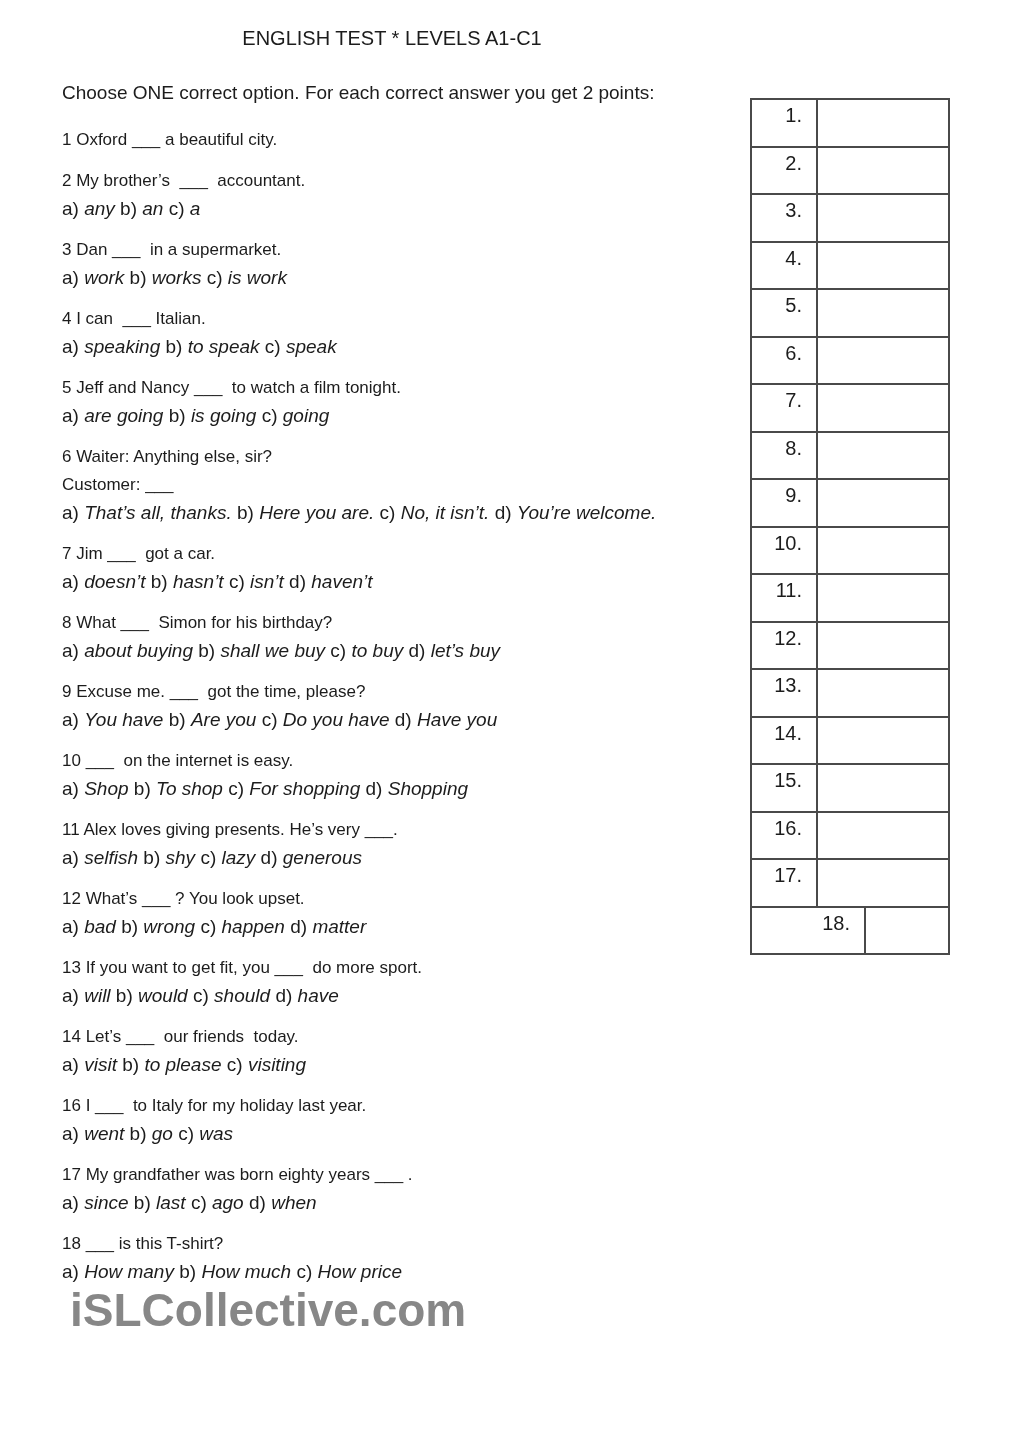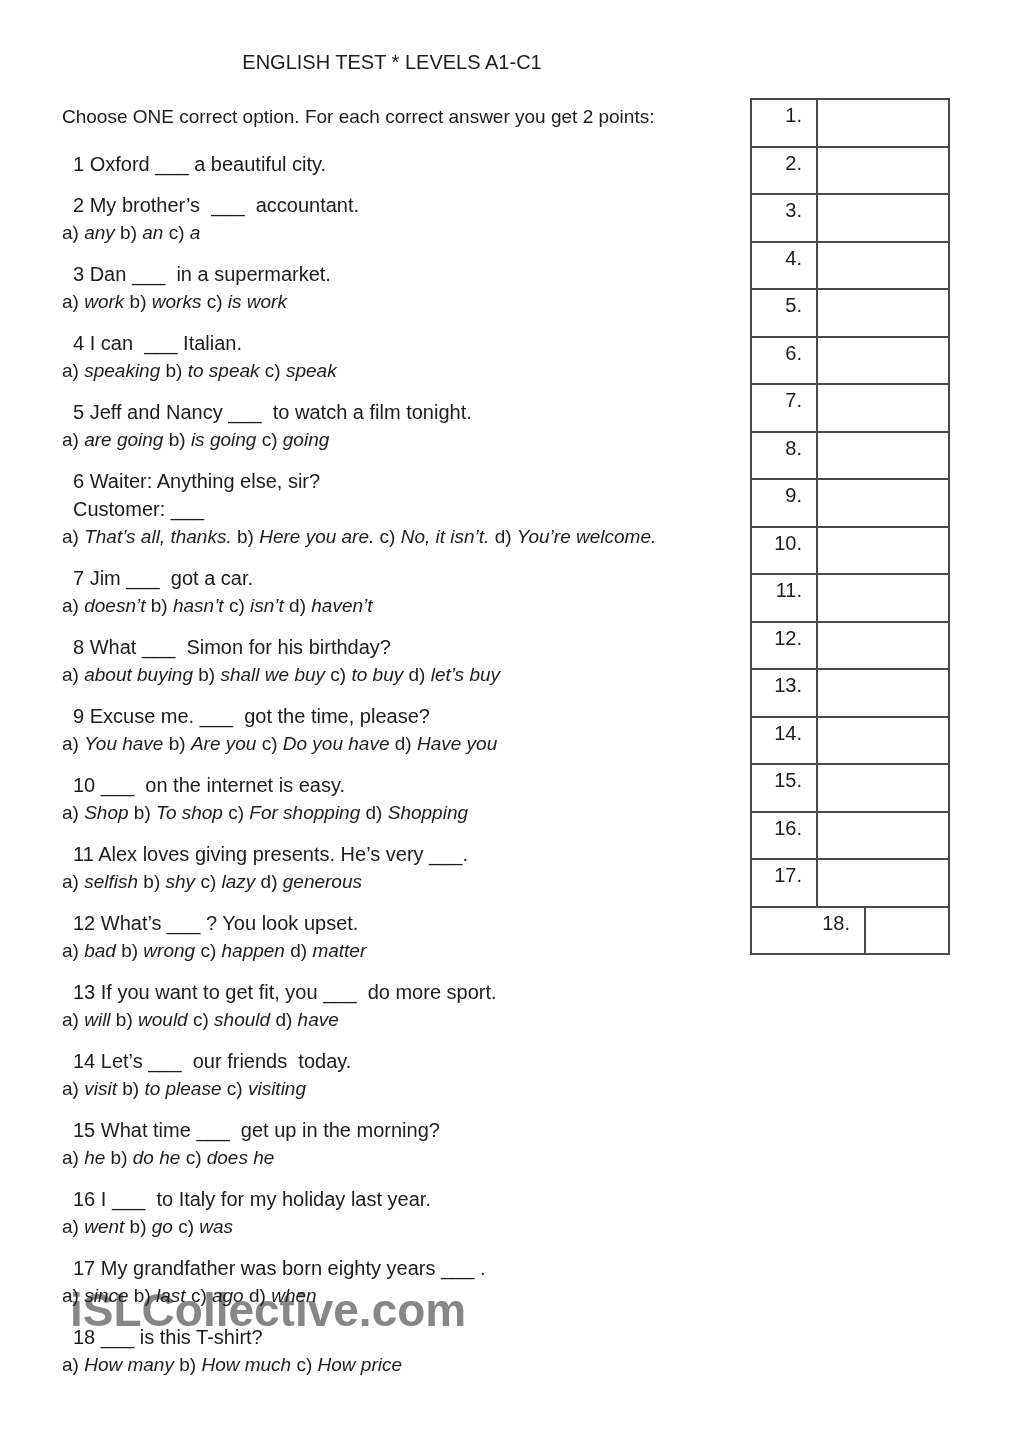--- a/index.html
+++ b/index.html
@@ -18,21 +18,21 @@
   .page {
     position: absolute;
     inset: 0;
     background: #ffffff;
   }
   .text-column {
     position: absolute;
     left: 62px;
     top: 0;
     width: 660px;
-    padding-top: 48px;
+    padding-top: 24px;
     z-index: 2;
   }
   .doc-title {
     text-align: center;
     font-size: 20px;
     line-height: 28px;
     white-space: pre-wrap;
   }
   .instructions {
     margin-top: 27px;
@@ -40,24 +40,23 @@
     line-height: 28px;
     white-space: pre-wrap;
   }
   .questions-list .question:first-child {
     margin-top: 19px;
   }
   .question {
     margin-top: 13px;
   }
   .q-line {
-    font-size: 20px;
+    font-size: 17px;
     line-height: 28px;
     white-space: pre-wrap;
-    margin-left: 11px;
   }
   .options {
     font-size: 19px;
     line-height: 28px;
     white-space: pre-wrap;
   }
   .opt-text {
     font-style: italic;
   }
   .answer-table {
@@ -205,26 +204,20 @@
     <div class="options"><span class="opt-label">a)</span> <span class="opt-text">will</span> <span class="opt-label">b)</span> <span class="opt-text">would</span> <span class="opt-label">c)</span> <span class="opt-text">should</span> <span class="opt-label">d)</span> <span class="opt-text">have</span></div>
   </div>
 
   <div class="question">
     <div class="prompts">
             <div class="q-line">14 Let’s ___  our friends  today.</div>
           </div>
     <div class="options"><span class="opt-label">a)</span> <span class="opt-text">visit</span> <span class="opt-label">b)</span> <span class="opt-text">to please</span> <span class="opt-label">c)</span> <span class="opt-text">visiting</span></div>
   </div>
 
-  <div class="question">
-    <div class="prompts">
-            <div class="q-line">15 What time ___  get up in the morning?</div>
-          </div>
-    <div class="options"><span class="opt-label">a)</span> <span class="opt-text">he</span> <span class="opt-label">b)</span> <span class="opt-text">do he</span> <span class="opt-label">c)</span> <span class="opt-text">does he</span></div>
-  </div>
 
   <div class="question">
     <div class="prompts">
             <div class="q-line">16 I ___  to Italy for my holiday last year.</div>
           </div>
     <div class="options"><span class="opt-label">a)</span> <span class="opt-text">went</span> <span class="opt-label">b)</span> <span class="opt-text">go</span> <span class="opt-label">c)</span> <span class="opt-text">was</span></div>
   </div>
 
   <div class="question">
     <div class="prompts">

